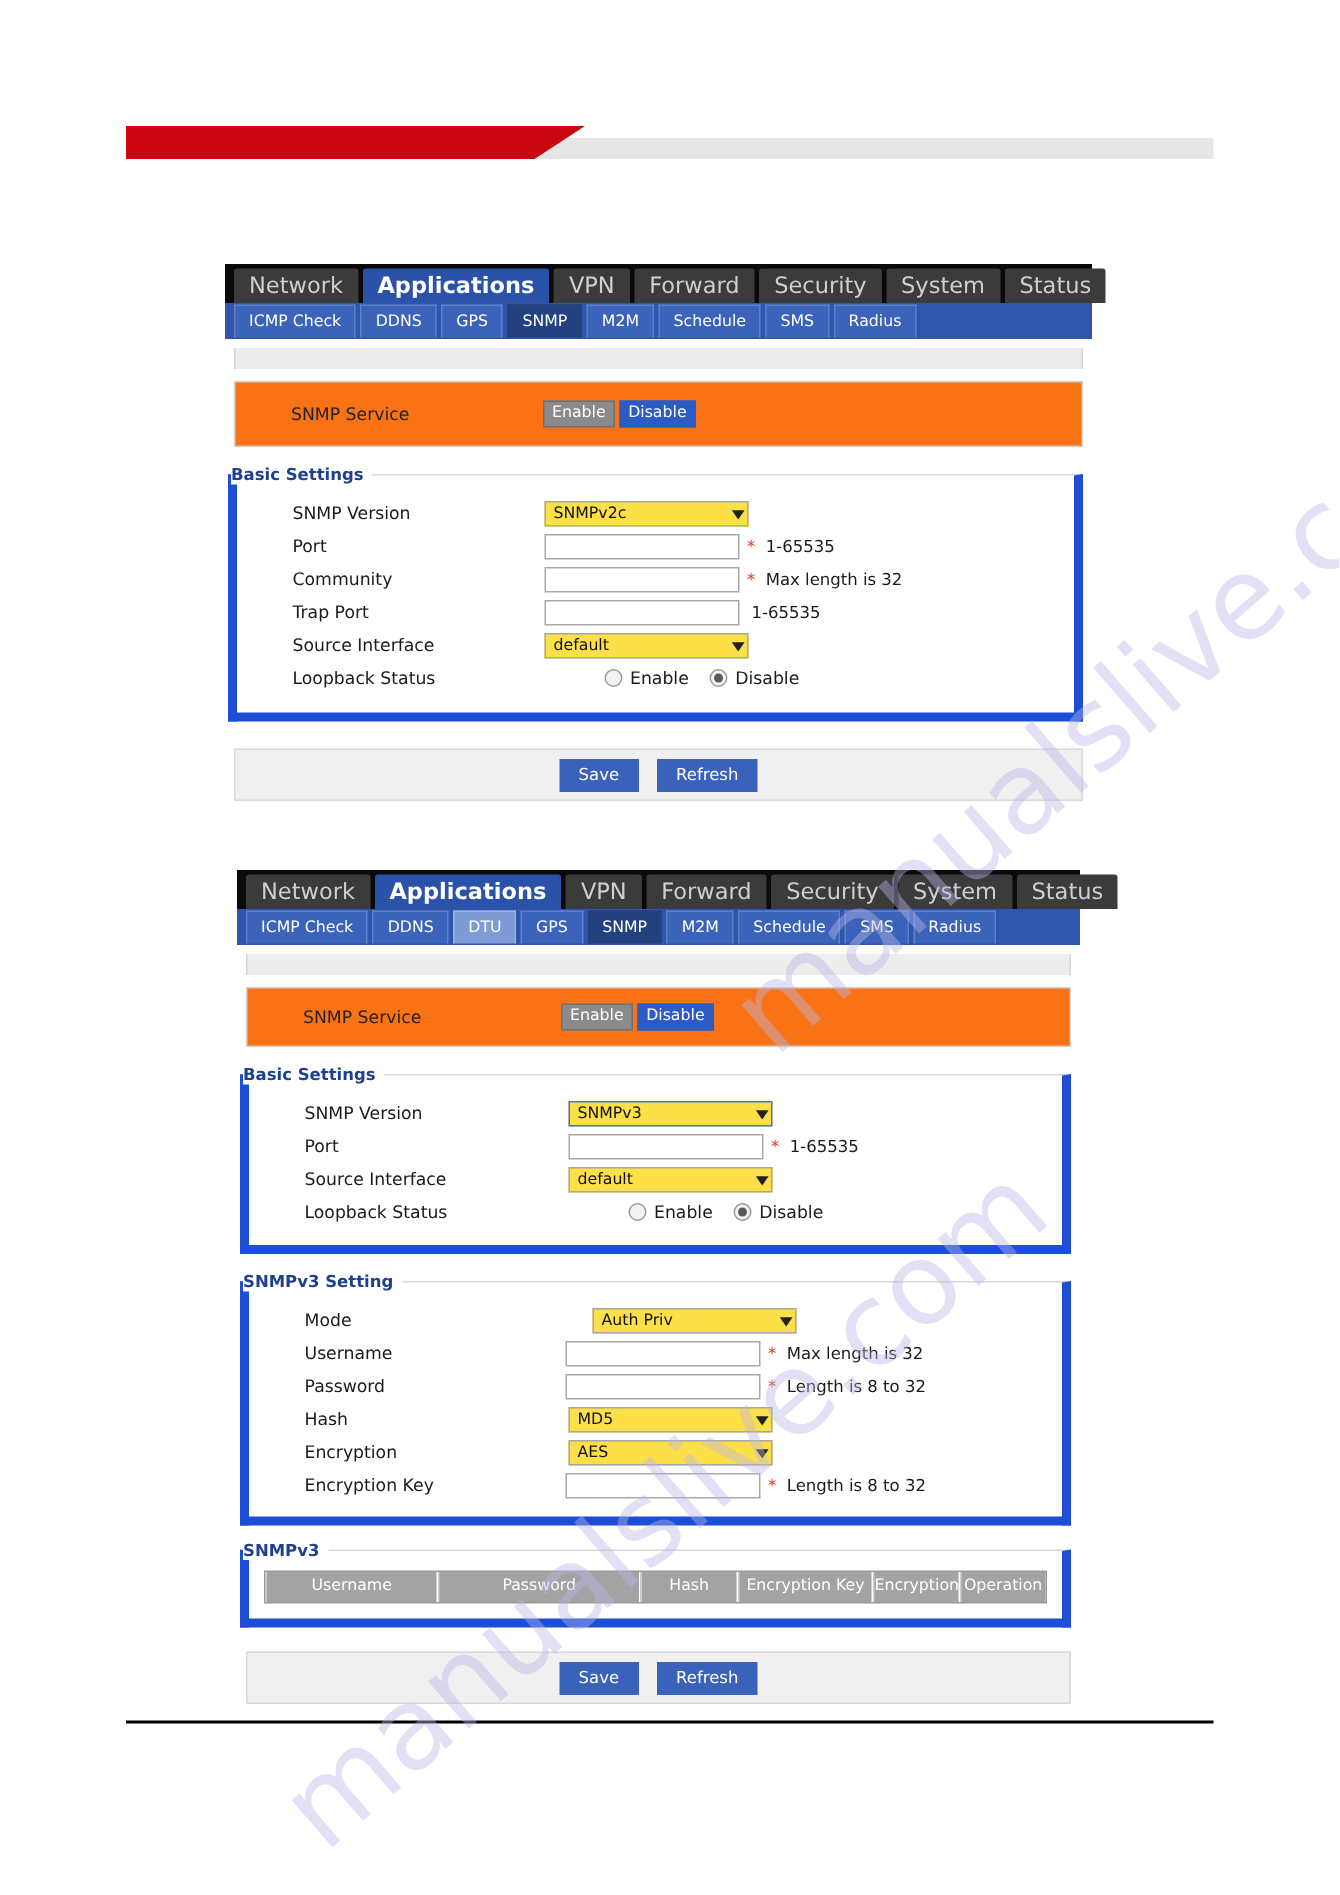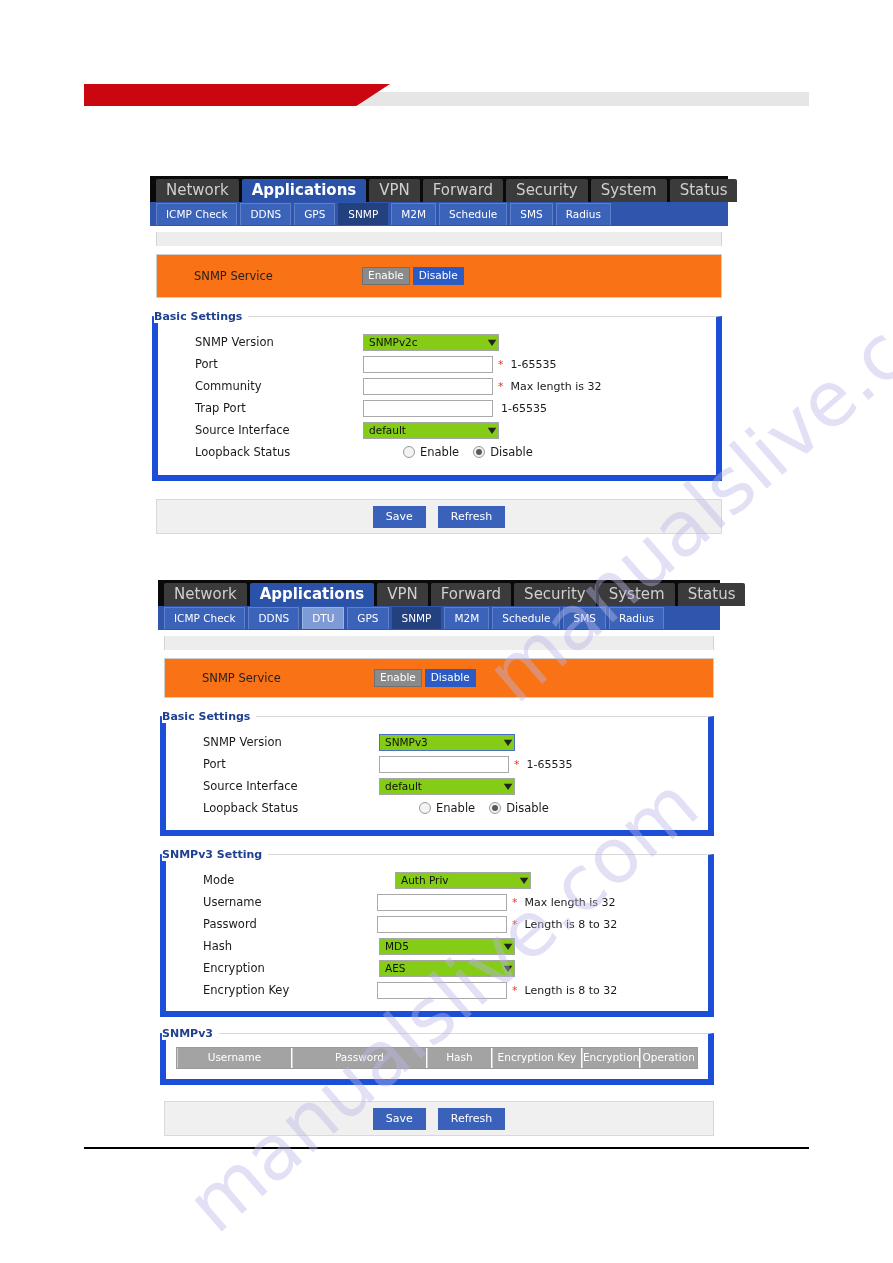--- a/index.html
+++ b/index.html
@@ -205,21 +205,21 @@
     box-sizing: border-box;
   }
   .fcontrol {
     display: flex;
     align-items: center;
   }
   .sel {
     width: 136px;
     height: 17px;
     border: 1px solid #a6a6a6;
-    background: #84cc16;
+    background: #fde047;
     font-size: 10.5px;
     color: #101010;
     display: flex;
     align-items: center;
     justify-content: space-between;
     padding: 0 3px 0 5px;
     box-sizing: border-box;
     line-height: 15px;
     gap: 40px;
   }

